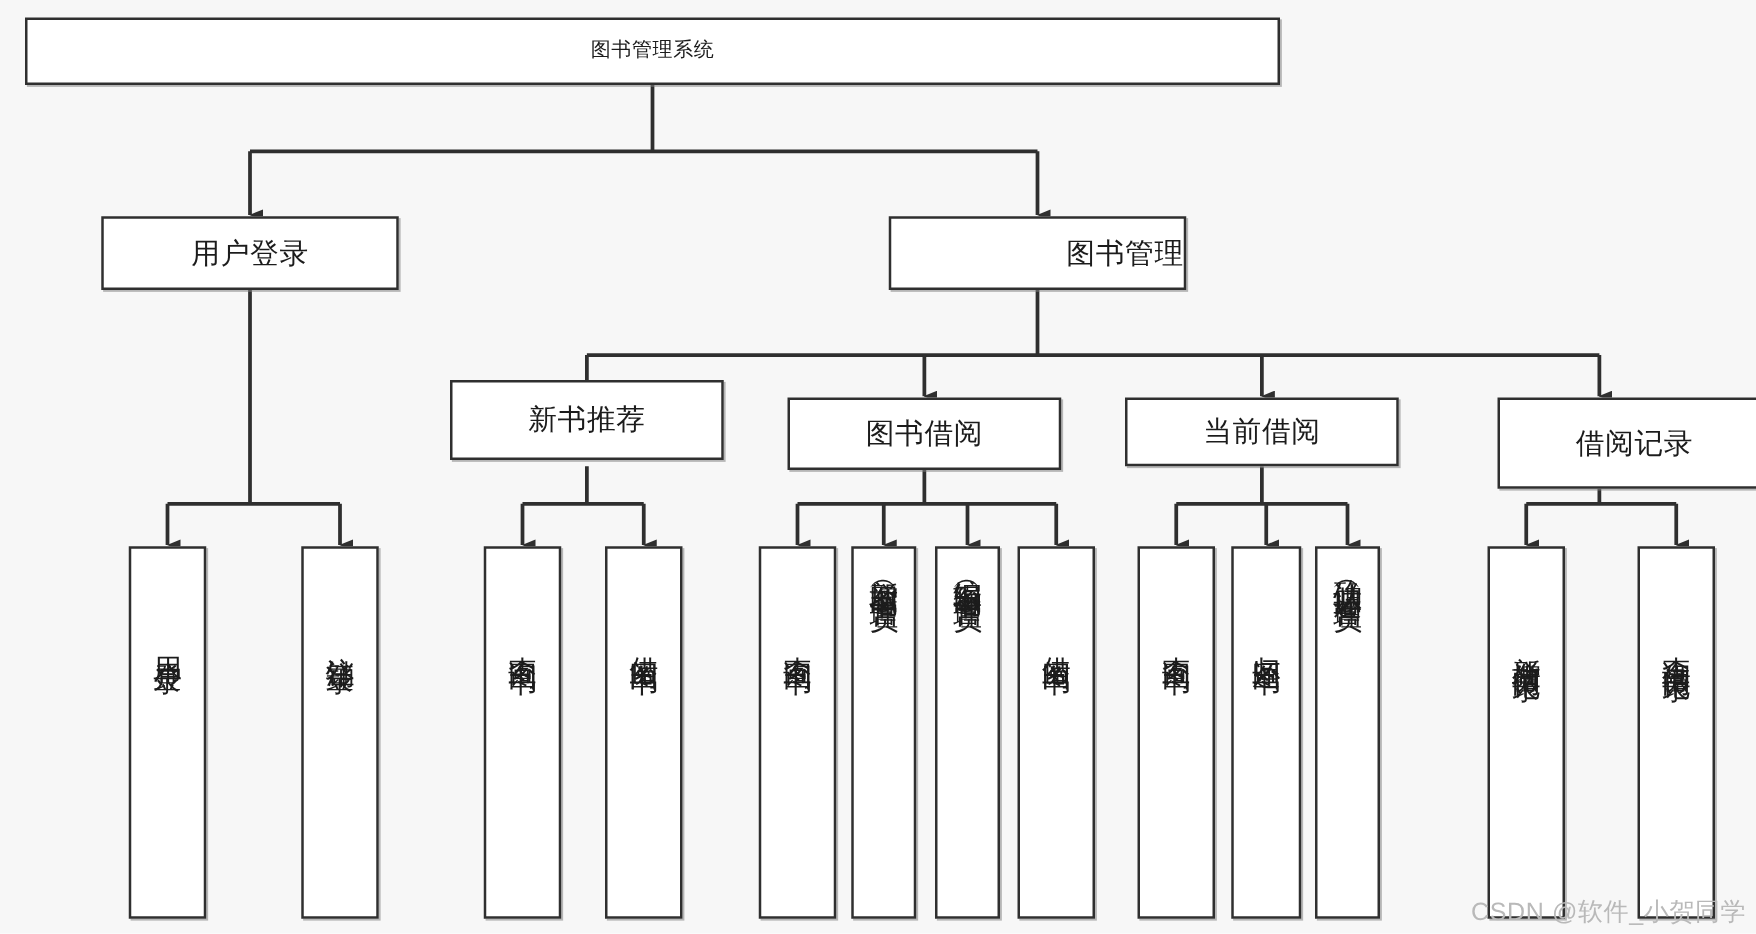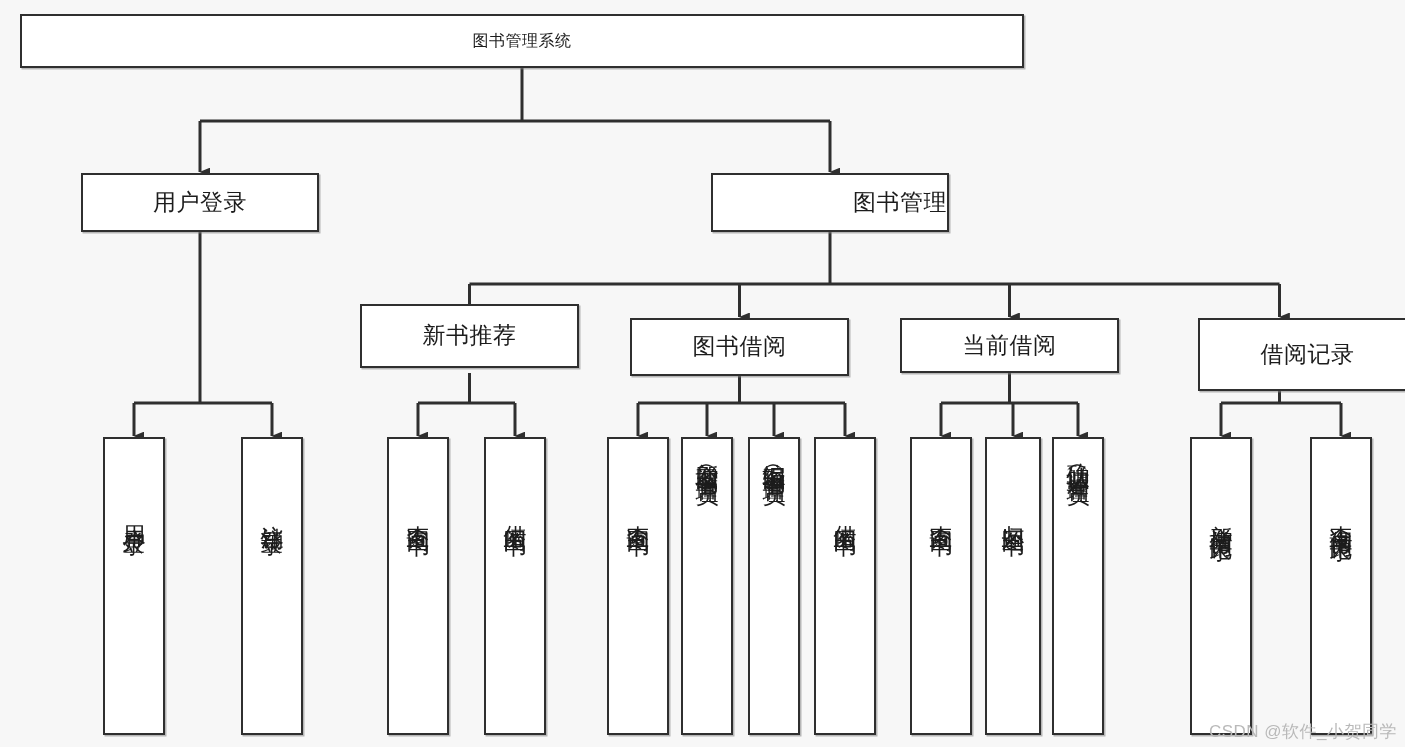--- a/index.html
+++ b/index.html
@@ -66,21 +66,21 @@
     font-size: 23px;
     letter-spacing: 3px;
     line-height: 1;
   }
   
   #watermark {
     position: absolute;
     right: 8px;
     bottom: 4px;
     color: #b9b9b9;
-    font-size: 17px;
+    font-size: 20px;
     letter-spacing: 0.5px;
     white-space: nowrap;
     pointer-events: none;
   }
 </style>
 </head>
 <body>
 
 <div id="diagram-root">
 

